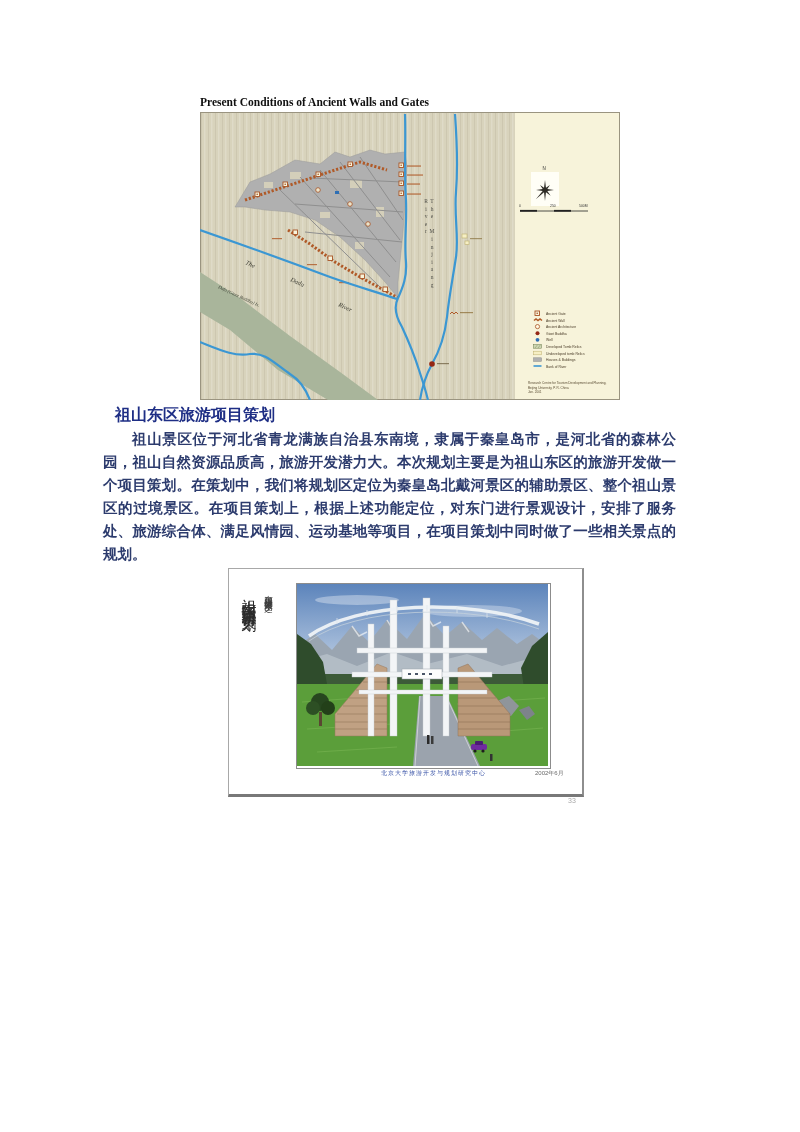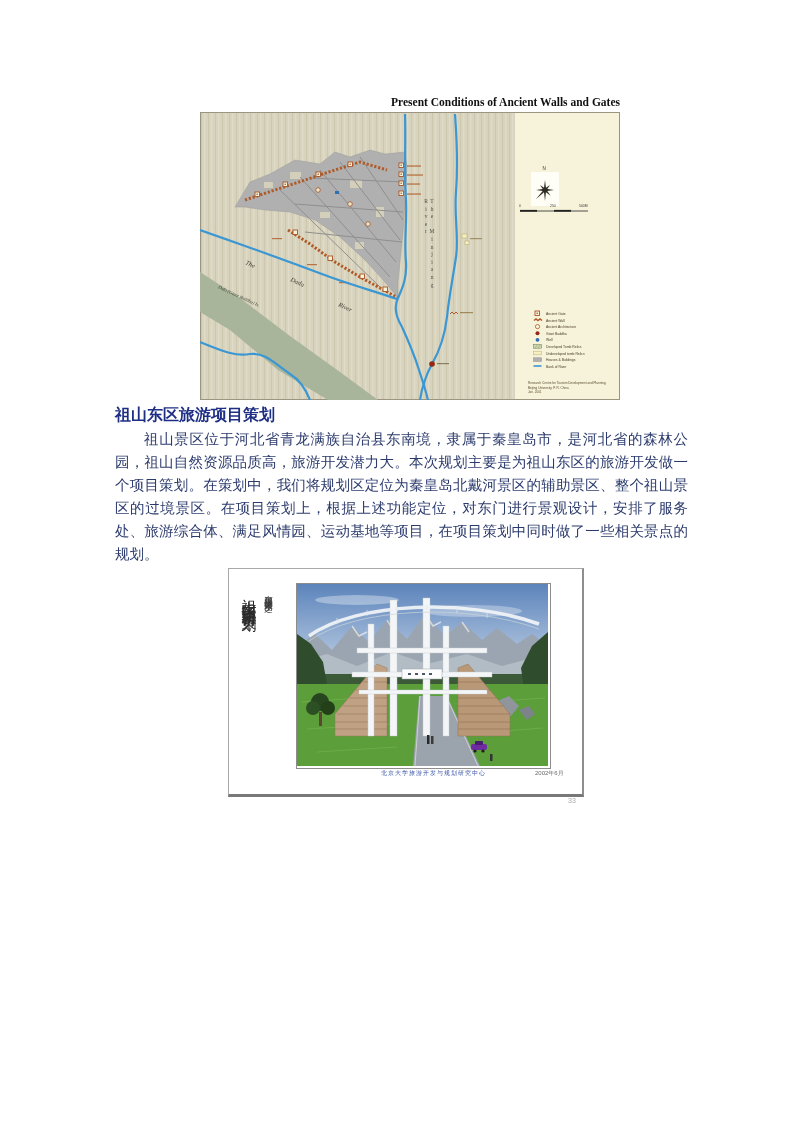--- a/index.html
+++ b/index.html
@@ -1,29 +1,29 @@
 <!DOCTYPE html>
 <html><head>
 <meta charset="utf-8">
 <style>
   html,body{margin:0;padding:0;background:#fff;}
   .page{position:relative;width:800px;height:1132px;background:#ffffff;overflow:hidden;
         font-family:"Liberation Sans",sans-serif;}
   
-  .map-title{position:absolute;left:200px;top:96px;width:420px;text-align:right;
+  .map-title{position:absolute;left:200px;top:96px;width:420px;text-align:left;
              font-family:"Liberation Serif",serif;font-weight:bold;font-size:11.5px;color:#101010;}
   .map-wrap{position:absolute;left:200px;top:112px;width:420px;height:288px;}
   .map-wrap svg{display:block;}
   .minjiang{position:absolute;left:223px;top:86px;height:130px;
             writing-mode:vertical-rl;text-orientation:upright;
             font-family:"Liberation Serif",serif;font-size:5.5px;letter-spacing:1.6px;color:#50504a;}
   
   .h-sec{position:absolute;left:115px;width:575px;font-size:16px;font-weight:bold;color:#1e2e85;}
-  .p-sec{position:absolute;left:115px;width:573px;font-family:"Liberation Serif",serif;
-         font-size:14.5px;line-height:23px;color:#2c3b6d;text-align:justify;text-indent:2em;margin:0;}
+  .p-sec{position:absolute;left:103px;width:573px;font-family:"Liberation Serif",serif;
+         font-size:14.5px;line-height:23px;color:#2c3b6d;text-align:justify;text-indent:2em;margin:0;font-weight:bold;}
   
   .slide{position:absolute;left:228px;top:568px;width:356px;height:229px;background:#fff;
          border:1px solid #a8a8a8;border-bottom:3px solid #787878;border-right:2px solid #8e8e8e;
          box-sizing:border-box;}
   .v-title{position:absolute;left:10px;top:18px;writing-mode:vertical-rl;text-orientation:upright;
            font-size:15px;letter-spacing:2px;color:#2b2b2b;font-weight:500;}
   .v-subtitle{position:absolute;left:34px;top:19px;writing-mode:vertical-rl;text-orientation:upright;
            font-size:8.5px;letter-spacing:1px;color:#3c3c3c;}
   .slide-img{position:absolute;left:67px;top:14px;width:253px;height:184px;border:1px solid #8c8c8c;}
   .cap-org{position:absolute;left:152px;top:200px;font-size:6px;letter-spacing:1px;color:#3b55a8;}

